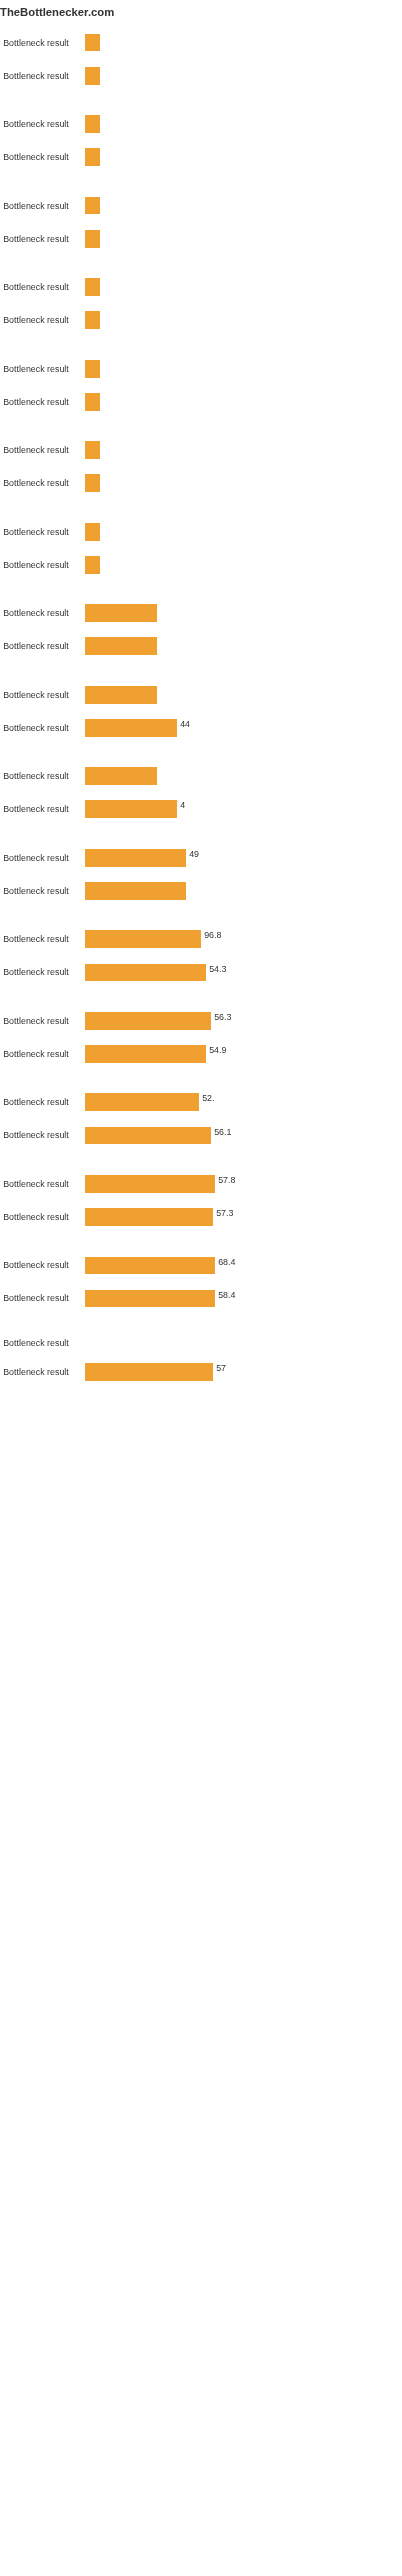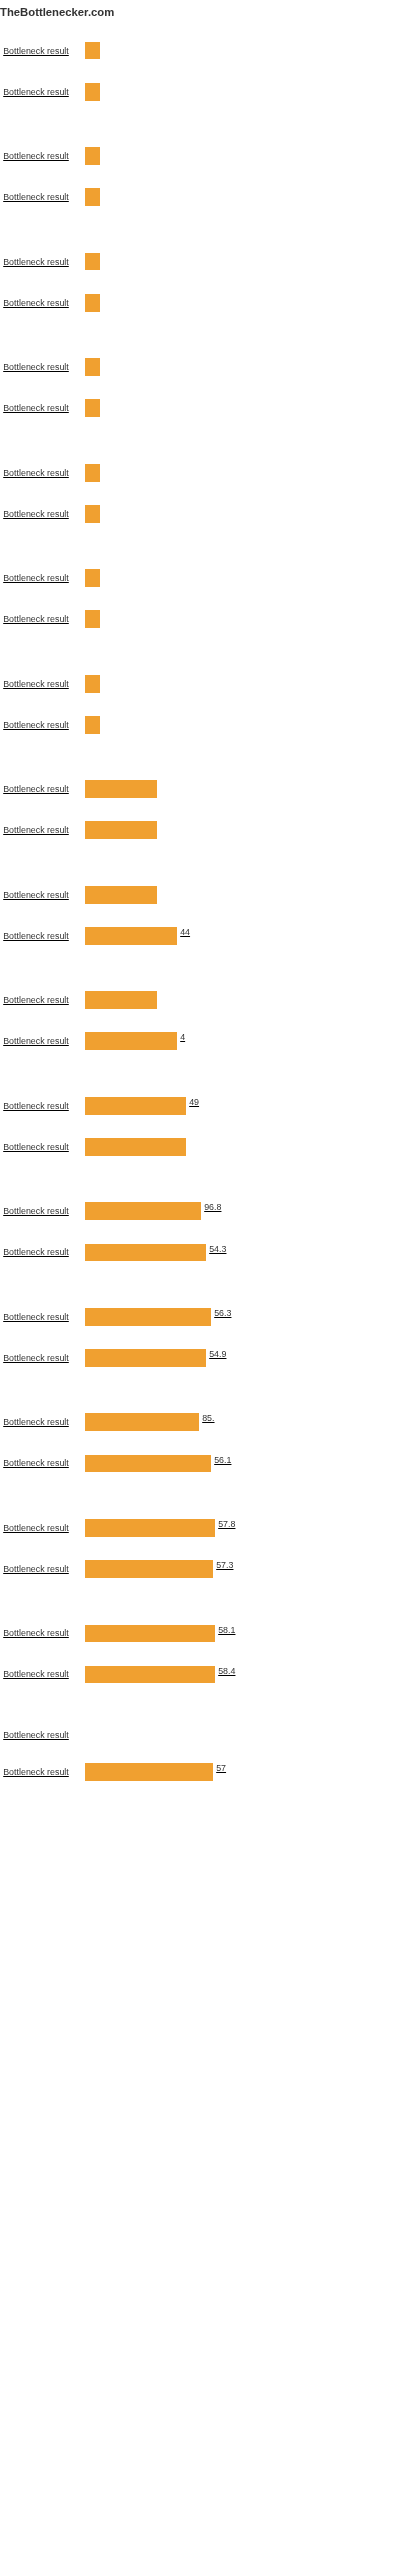--- a/index.html
+++ b/index.html
@@ -18,22 +18,21 @@
       text-align: left;
       padding: 6.4px 0 3.2px 0;
       font-size: 11.3px;
       color: #333;
       font-weight: bold;
     }
     .row {
       display: flex;
       align-items: center;
       padding: 3.2px 0;
-      margin: 17px 0;
-      text-decoration: underline;
+      margin: 9px 0;
     }
     .bar-container {
       display: flex;
       align-items: flex-start;
       flex: 1;
     }
     .label {
       font-size: 8.9px;
       color: #333;
       min-width: 85px;
@@ -251,21 +250,21 @@
       <div class="bar-container">
         <div class="bar" style="width: 121px;"></div>
         <span class="value">54.9</span>
       </div>
     </div>
     <div class="section-gap"></div>
     <div class="row">
       <span class="label">Bottleneck result</span>
       <div class="bar-container">
         <div class="bar" style="width: 114px;"></div>
-        <span class="value">85.</span>
+        <span class="value">52.</span>
       </div>
     </div>
     <div class="row">
       <span class="label">Bottleneck result</span>
       <div class="bar-container">
         <div class="bar" style="width: 126px;"></div>
         <span class="value">56.1</span>
       </div>
     </div>
     <div class="section-gap"></div>
@@ -281,21 +280,21 @@
       <div class="bar-container">
         <div class="bar" style="width: 128px;"></div>
         <span class="value">57.3</span>
       </div>
     </div>
     <div class="section-gap"></div>
     <div class="row">
       <span class="label">Bottleneck result</span>
       <div class="bar-container">
         <div class="bar" style="width: 130px;"></div>
-        <span class="value">58.1</span>
+        <span class="value">68.4</span>
       </div>
     </div>
     <div class="row">
       <span class="label">Bottleneck result</span>
       <div class="bar-container">
         <div class="bar" style="width: 130px;"></div>
         <span class="value">58.4</span>
       </div>
     </div>
     <div class="section-gap"></div>

